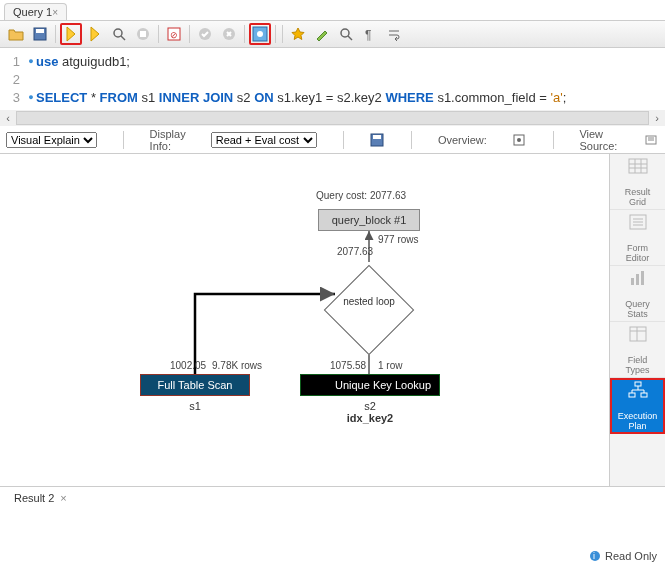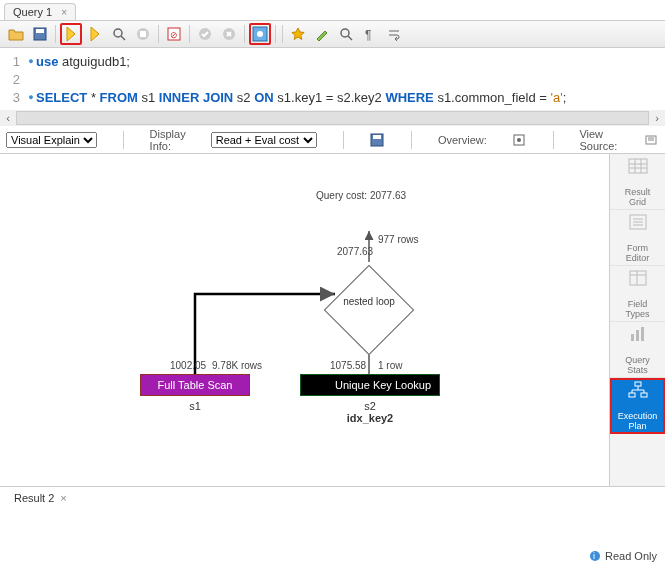--- a/index.html
+++ b/index.html
@@ -1,19 +1,19 @@
 <!DOCTYPE html>
 <html><head>
 <meta charset="utf-8">
 <style>
 * { box-sizing: border-box; margin: 0; padding: 0; font-family: "Segoe UI", Tahoma, sans-serif; }
 body { width: 665px; height: 566px; background: #fff; font-size: 11px; color: #333; overflow: hidden; }
 
 .tab-bar { height: 20px; display: flex; align-items: flex-end; padding-left: 4px; background: #fff; }
-.tab { padding: 2px 8px; background: #f5f5f5; border: 1px solid #ccc; border-bottom: none; font-size: 11px; display: flex; align-items: center; gap: 9px; border-radius: 4px 4px 0 0; }
+.tab { padding: 2px 8px; background: #f5f5f5; border: 1px solid #ccc; border-bottom: none; font-size: 11px; display: flex; align-items: center; gap: 0; border-radius: 4px 4px 0 0; }
 .tab .x { color: #888; font-size: 10px; cursor: pointer; }
 
 .toolbar { height: 28px; background: linear-gradient(#fafafa,#e8e8e8); border-top: 1px solid #ccc; border-bottom: 1px solid #ccc; display: flex; align-items: center; padding: 0 5px; gap: 2px; }
 .tbtn { width: 22px; height: 22px; display: flex; align-items: center; justify-content: center; border: 1px solid transparent; border-radius: 2px; cursor: pointer; }
 .tsep { width: 1px; height: 18px; background: #ccc; margin: 0 2px; }
 .hl-red { border: 2px solid #e02020 !important; }
 .limit-sel { font-size: 11px; border: none; background: transparent; padding: 0 2px; }
 
 .editor { padding: 4px 0; font-family: Consolas, monospace; font-size: 13px; }
 .line { display: flex; align-items: center; height: 18px; }
@@ -33,21 +33,21 @@
 
 .main { display: flex; height: 332px; }
 .canvas { flex: 1; position: relative; background: #fff; overflow: hidden; }
 .sidepanel { width: 56px; background: #f3f3f3; border-left: 1px solid #ccc; display: flex; flex-direction: column; }
 .sbtn { height: 56px; display: flex; flex-direction: column; align-items: center; justify-content: center; gap: 12px; font-size: 9px; color: #777; text-align: center; border-bottom: 1px solid #e3e3e3; cursor:pointer; }
 .sbtn.active { background: #0b7bd6; color: #fff; border: 2px solid #e02020; }
 .sicon { width: 22px; height: 18px; }
 
 .node-box { position: absolute; border: 1px solid #888; text-align: center; font-size: 11px; padding: 4px 6px; }
 .qblock { background: #d3d3d3; left: 318px; top: 55px; width: 102px; }
-.fts { background: #a21caf; color: #fff; border-color: #913327; left: 140px; top: 220px; width: 110px; }
+.fts { background: #0c4a6e; color: #fff; border-color: #913327; left: 140px; top: 220px; width: 110px; }
 .ukl { background: #000000; color: #fff; border-color: #0e5c1b; left: 300px; top: 220px; width: 140px; padding-left: 32px; }
 .diamond { position: absolute; width: 64px; height: 64px; left: 337px; top: 124px; }
 .diamond-shape { width: 100%; height: 100%; transform: rotate(45deg); border: 1px solid #666; background: #fff; }
 .diamond-label { position: absolute; top: 18px; left: 0; width: 64px; text-align: center; font-size: 10px; }
 .tiny { position: absolute; font-size: 10px; color: #444; }
 .tblname { position:absolute; font-size:11px; text-align:center; }
 
 svg.edges { position:absolute; left:0; top:0; width:100%; height:100%; pointer-events:none; }
 
 .bottom-tab { height: 22px; border-top: 1px solid #ccc; display: flex; align-items: center; padding: 0 14px; gap: 6px; font-size: 11px; }
@@ -218,20 +218,21 @@
       <defs>
           <marker id="ah" markerWidth="8" markerHeight="8" refX="6" refY="3" orient="auto">
             <path d="M0 0 L6 3 L0 6 z" fill="#555"></path>
           </marker>
         </defs>
       <line x1="369" y1="108" x2="369" y2="77" stroke="#555" stroke-width="1.5" marker-end="url(#ah)"></line>
       <line x1="369" y1="220" x2="369" y2="172" stroke="#555" stroke-width="1.5" marker-end="url(#ah)"></line>
       <path d="M195 220 L195 140 L335 140" stroke="#000" stroke-width="2.5" fill="none" marker-end="url(#ah)"></path>
     </svg>
     <div class="tiny" style="left:316px; top:36px;">Query cost: 2077.63</div>
+    <div class="node-box qblock"><span>query_block #1</span></div>
     <div class="tiny" style="left:337px; top:92px;">2077.63</div>
     <div class="tiny" style="left:378px; top:80px;">977 rows</div>
     <div class="diamond">
       <div class="diamond-shape"></div>
       <div class="diamond-label">nested loop</div>
     </div>
     <div class="tiny" style="left:170px; top:206px;">1002.05</div>
     <div class="tiny" style="left:212px; top:206px;">9.78K rows</div>
     <div class="tiny" style="left:330px; top:206px;">1075.58</div>
     <div class="tiny" style="left:378px; top:206px;">1 row</div>
@@ -261,35 +262,35 @@
           <rect x="3" y="2" width="16" height="14" fill="none" stroke="#bbb"></rect>
           <line x1="6" y1="6" x2="16" y2="6" stroke="#bbb"></line>
           <line x1="6" y1="9" x2="16" y2="9" stroke="#bbb"></line>
           <line x1="6" y1="12" x2="16" y2="12" stroke="#bbb"></line>
         </svg>
       <span style="white-space:pre-line">Form
 Editor</span>
     </div>
     <div class="sbtn">
       <svg class="sicon">
+          <rect x="4" y="9" width="3" height="7" fill="#bbb"></rect>
+          <rect x="9" y="5" width="3" height="11" fill="#bbb"></rect>
+          <rect x="14" y="2" width="3" height="14" fill="#bbb"></rect>
+        </svg>
+      <span style="white-space:pre-line">Query
+Stats</span>
+    </div>
+    <div class="sbtn">
+      <svg class="sicon">
           <rect x="3" y="2" width="16" height="14" fill="none" stroke="#bbb"></rect>
           <line x1="3" y1="6" x2="19" y2="6" stroke="#bbb"></line>
           <line x1="10" y1="2" x2="10" y2="16" stroke="#bbb"></line>
         </svg>
       <span style="white-space:pre-line">Field
 Types</span>
-    </div>
-    <div class="sbtn">
-      <svg class="sicon">
-          <rect x="4" y="9" width="3" height="7" fill="#bbb"></rect>
-          <rect x="9" y="5" width="3" height="11" fill="#bbb"></rect>
-          <rect x="14" y="2" width="3" height="14" fill="#bbb"></rect>
-        </svg>
-      <span style="white-space:pre-line">Query
-Stats</span>
     </div>
     <div class="sbtn active">
       <svg class="sicon">
           <rect x="8" y="1" width="6" height="4" fill="none" stroke="#fff"></rect>
           <rect x="2" y="12" width="6" height="4" fill="none" stroke="#fff"></rect>
           <rect x="14" y="12" width="6" height="4" fill="none" stroke="#fff"></rect>
           <line x1="11" y1="5" x2="11" y2="9" stroke="#fff"></line>
           <line x1="5" y1="12" x2="5" y2="9" stroke="#fff"></line>
           <line x1="17" y1="12" x2="17" y2="9" stroke="#fff"></line>
           <line x1="5" y1="9" x2="17" y2="9" stroke="#fff"></line>

